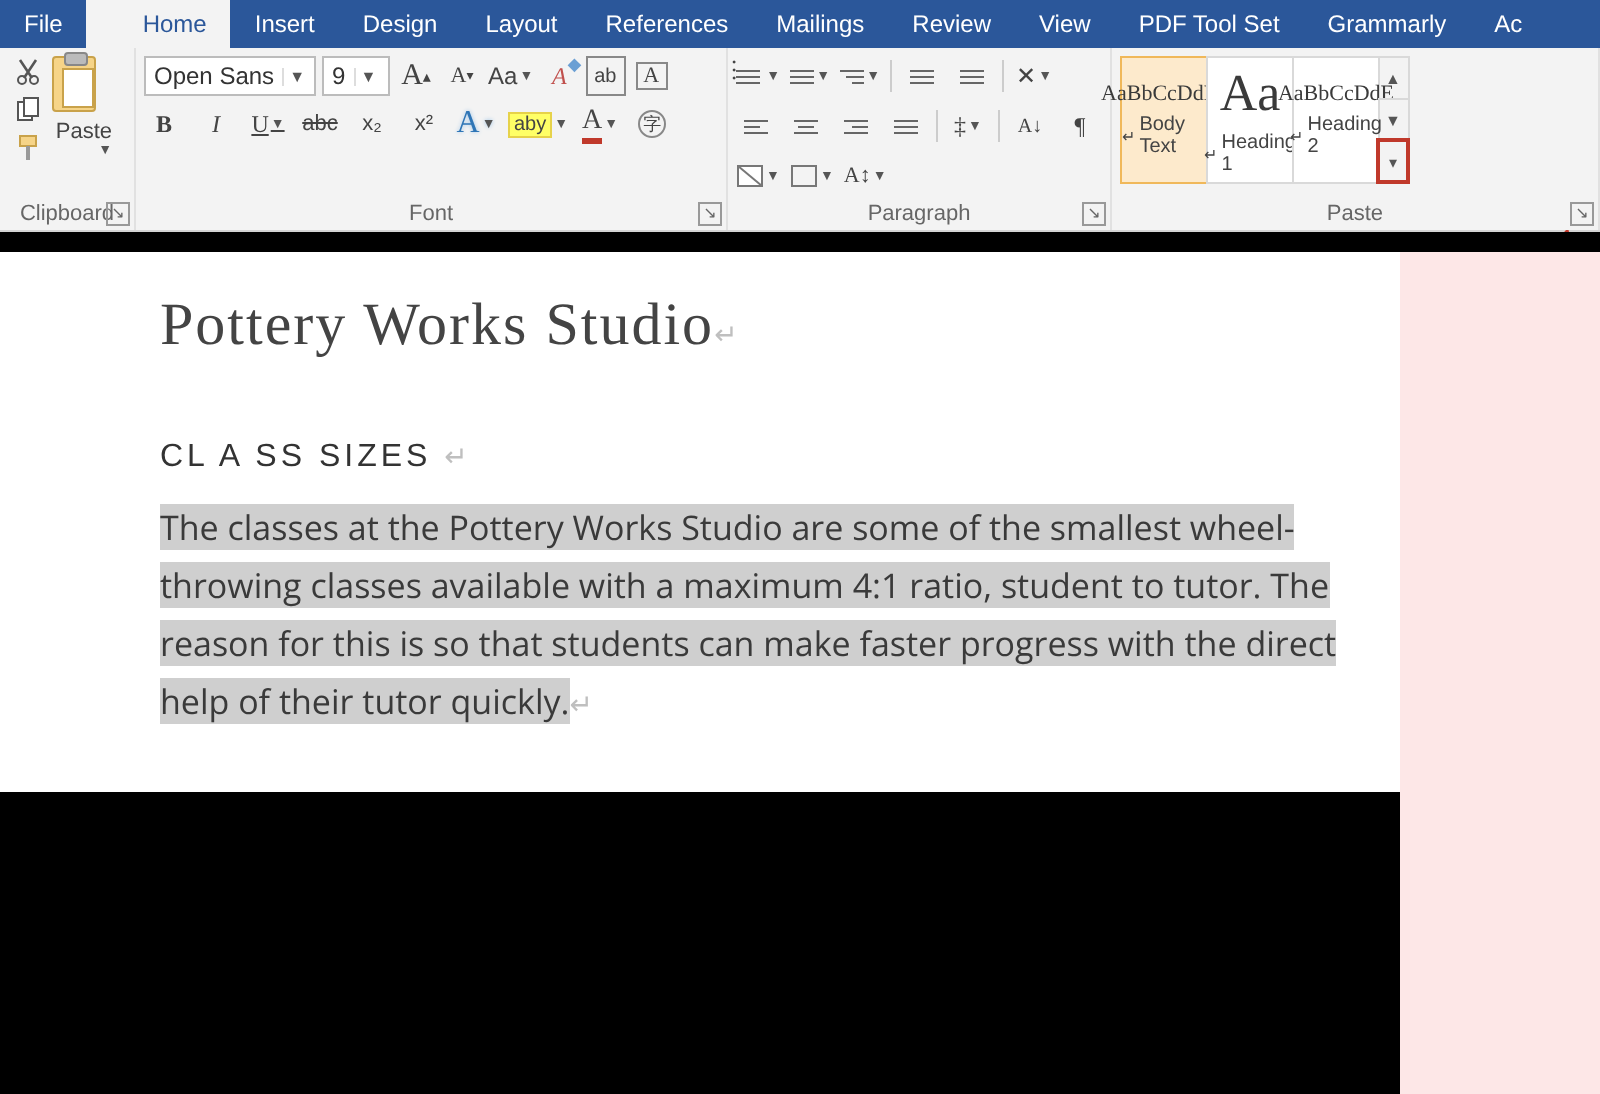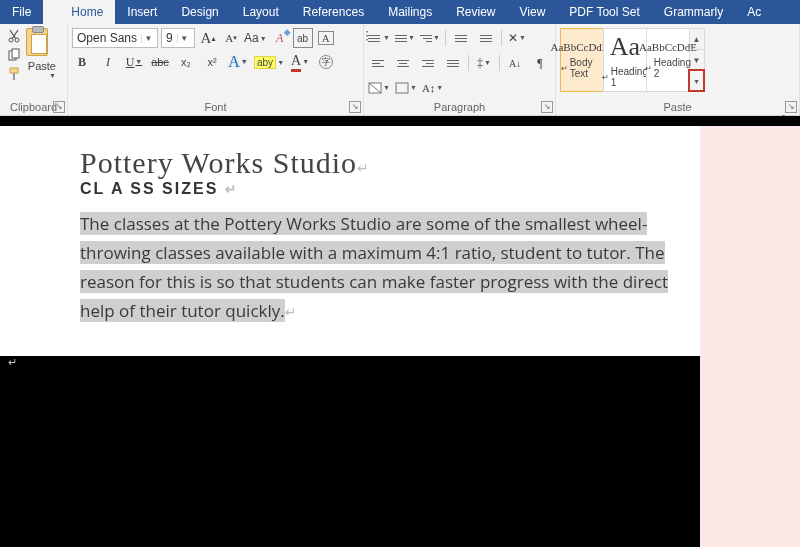--- a/index.html
+++ b/index.html
@@ -43,21 +43,21 @@
   .gallery-more div + div { border-top: 1px solid #d9d9d9; }
   .gallery-more .expand { outline: 2px solid #c0392b; outline-offset: -1px; }
   
   .doc-area { position: relative; height: calc(547px - 24px - 92px); background: #000000; }
   .pink { position: absolute; right: 0; top: 10px; width: 100px; height: 100%; background: #fde7e7; }
   .page { position: absolute; left: 0; top: 10px; width: 700px; background: #fff; padding: 20px 30px 30px 80px; font-family: "Open Sans","Segoe UI",sans-serif; color: #2e2e2e; }
   .pilcrow { color: #bfbfbf; font-size: 11px; position: absolute; }
   .subtitle { font-family: "Palatino Linotype","Book Antiqua",serif; font-size: 30px; color: #444; letter-spacing: 1px; }
   .title { font-family: "Palatino Linotype","Book Antiqua",serif; font-size: 56px; color: #333; margin-top: 5px; }
   .pm { color: #bfbfbf; font-size: 14px; font-family: Arial; }
-  .h2 { font-family: "Arial Narrow","Segoe UI",sans-serif; font-size: 16px; letter-spacing: 2px; color: #333; font-weight: 700; }
+  .h2 { font-family: "Arial Narrow","Segoe UI",sans-serif; font-size: 16px; letter-spacing: 2px; margin-top: 40px; color: #333; font-weight: 400; }
   .body-p { font-size: 17px; line-height: 1.7; margin-top: 12px; color: #3a3a3a; }
   .sel { background: #cfcfcf; text-align: center; }
   .arrow-line { position: absolute; right: 14px; top: 115px; width: 52px; height: 52px; pointer-events: none; }
   svg { display: block; }
 </style>
 </head>
 <body>
 
 <div class="tabs">
   <div class="tab">File</div>

